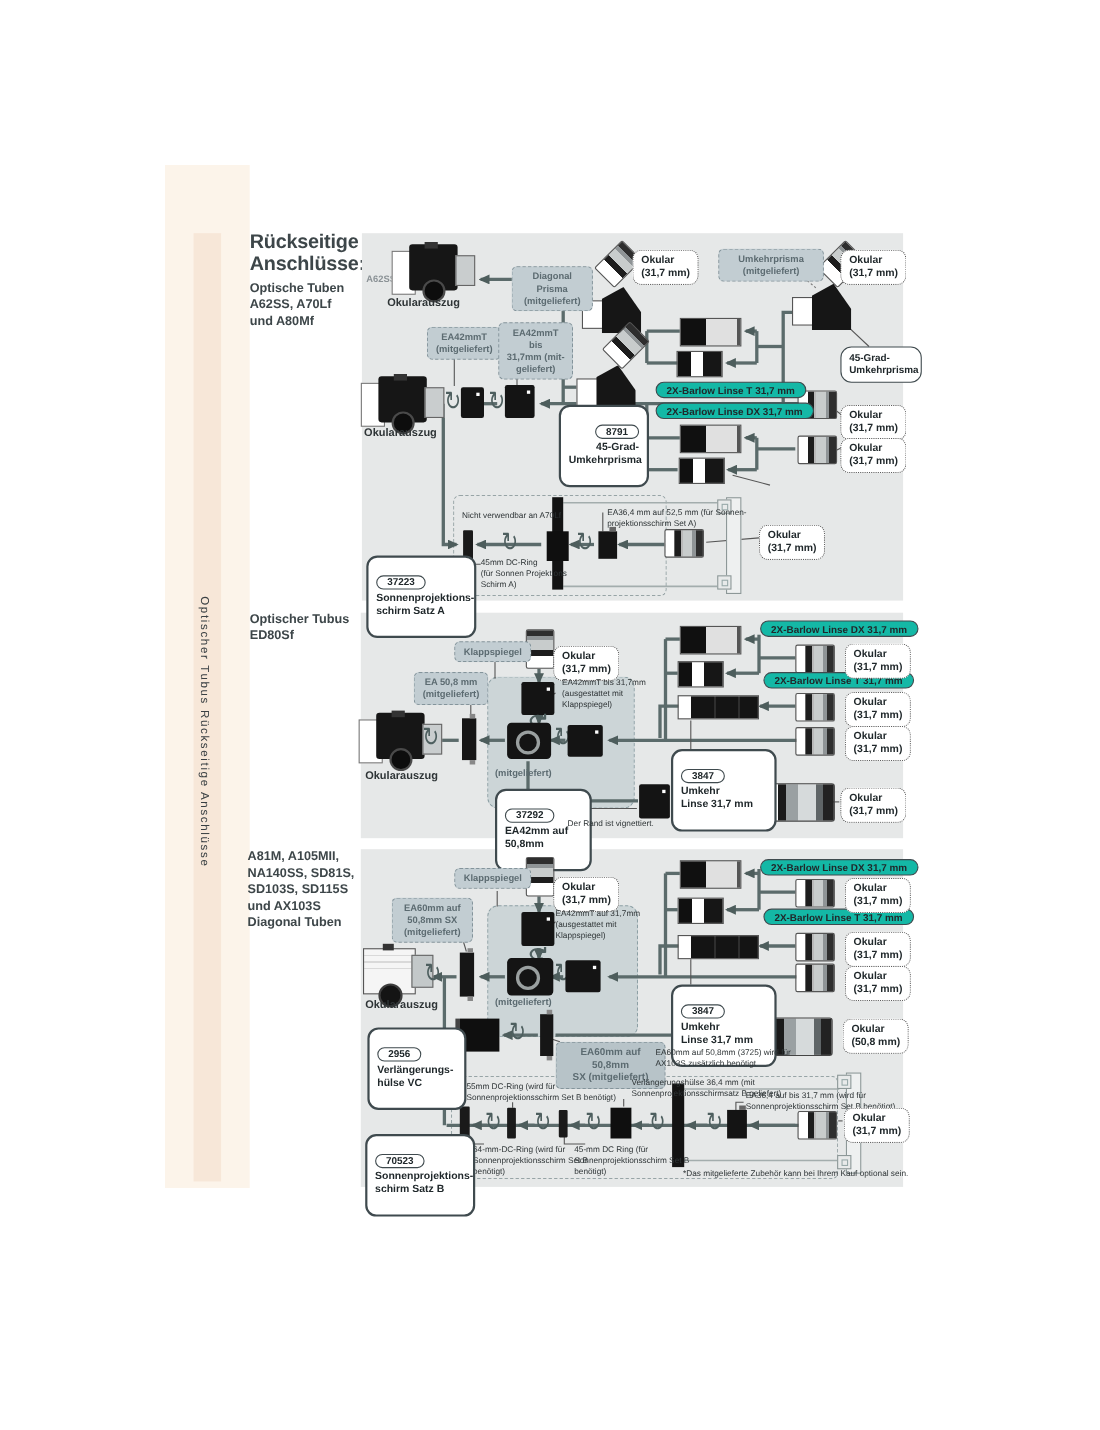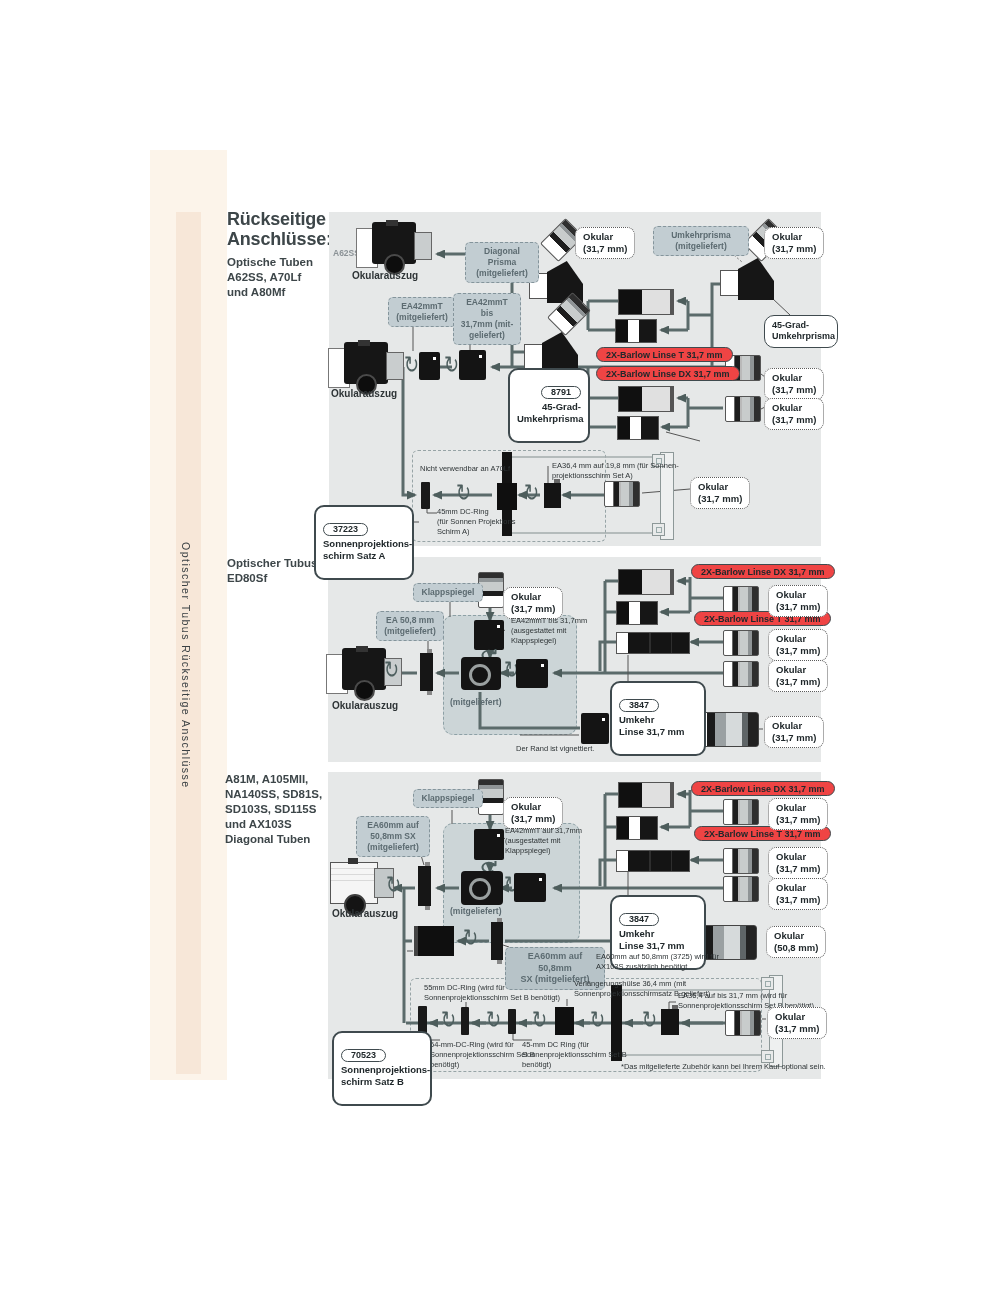--- a/index.html
+++ b/index.html
@@ -6,21 +6,21 @@
   #page{position:relative;width:1000px;height:1300px;background:#ffffff;overflow:hidden;}
   .abs{position:absolute;}
   .panel{position:absolute;background:#e6e8e8;}
   .sub{position:absolute;border:1px dashed #97a4a6;border-radius:6px;}
   .inner{position:absolute;background:#ccd5d7;border:1px dashed #8da0a5;border-radius:10px;}
   .title{position:absolute;font-weight:bold;font-size:18px;line-height:1.12;color:#3d4649;white-space:pre-line;letter-spacing:-0.2px;}
   .lblB{position:absolute;font-weight:bold;font-size:11.5px;line-height:1.3;color:#3d4649;white-space:pre-line;}
   .gbox{position:absolute;background:#c2cdd2;border:1.5px dashed #84949b;border-radius:5px;padding:3px 5px;font-size:8.5px;font-weight:bold;color:#5c6b71;text-align:center;white-space:pre-line;line-height:1.3;}
   .wbox{position:absolute;background:#fff;border:2px solid #3f4a4e;border-radius:10px;padding:4px 7px;font-size:9.5px;font-weight:bold;color:#20282b;white-space:pre-line;line-height:1.25;}
   .oval{display:inline-block;border:1.5px solid #3f4a4e;border-radius:10px;padding:0 9px;font-size:9px;margin-bottom:2px;}
-  .pill{position:absolute;background:#ef4444;border:1.5px solid #3f4a4e;border-radius:999px;padding:1.5px 9px;font-size:9px;font-weight:bold;color:#20282b;white-space:nowrap;text-align:center;}
+  .pill{position:absolute;background:#14b8a6;border:1.5px solid #3f4a4e;border-radius:999px;padding:1.5px 9px;font-size:9px;font-weight:bold;color:#20282b;white-space:nowrap;text-align:center;}
   .ok{position:absolute;background:#fff;border:1.6px dotted #5b5b5b;border-radius:8px;padding:2.5px 7px;font-size:9.5px;font-weight:bold;color:#20282b;white-space:pre-line;line-height:1.3;}
   .note{position:absolute;font-size:7.5px;color:#2e3436;line-height:1.3;white-space:pre-line;}
   .plain{position:absolute;font-size:10px;font-weight:bold;color:#2e3436;white-space:pre-line;}
   .smallgray{position:absolute;font-size:8.5px;color:#8b9296;font-weight:bold;}
   .vert{position:absolute;writing-mode:vertical-rl;font-size:10.5px;color:#3a4043;letter-spacing:1.5px;}
   .rot{position:absolute;color:#4e5f5f;font-size:18px;line-height:1;transform:scaleY(1.35);}
   .rotv{transform:rotate(90deg) scaleY(1.35);}
   
   .ep{position:absolute;width:34px;height:24px;border:1px solid #555;border-radius:2px;
       background:linear-gradient(90deg,#ffffff 0 24%,#666 24% 26%,#1d1d1d 26% 42%,#b9b9b9 42% 46%,#c8cccc 46% 72%,#8f9496 72% 82%,#2e2e2e 82% 100%);}
@@ -299,26 +299,26 @@
     <div>45-Grad-
 Umkehrprisma</div>
   </div>
   <div class="pill" style="left:596px;top:347px;">2X-Barlow Linse T 31,7 mm</div>
   <div class="pill" style="left:596px;top:366px;">2X-Barlow Linse DX 31,7 mm</div>
   <div class="ok" style="left:764px;top:368px;">Okular
 (31,7 mm)</div>
   <div class="ok" style="left:764px;top:398px;">Okular
 (31,7 mm)</div>
   <div class="note" style="left:420px;top:464px;">Nicht verwendbar an A70Lf</div>
-  <div class="note" style="left:552px;top:461px;">EA36,4 mm auf 19,8 mm (für Sonnen-
+  <div class="note" style="left:552px;top:461px;">EA36,4 mm auf 52,5 mm (für Sonnen-
 projektionsschirm Set A)</div>
   <div class="note" style="left:437px;top:507px;">45mm DC-Ring
 (für Sonnen Projektions
 Schirm A)</div>
-  <div class="wbox" style="left:314px;top:505px;width:82px;">
+  <div class="wbox" style="left:333px;top:505px;width:82px;">
     <span class="oval">37223</span>
     <div>Sonnenprojektions-
 schirm Satz A</div>
   </div>
   <div class="ok" style="left:690px;top:477px;">Okular
 (31,7 mm)</div>
 
   <div class="focB" style="left:326px;top:646px;">
     <div class="f-plate"></div>
       <div class="f-body"></div>
@@ -358,20 +358,25 @@
   <div class="ok" style="left:768px;top:585px;">Okular
 (31,7 mm)</div>
   <div class="ok" style="left:768px;top:629px;">Okular
 (31,7 mm)</div>
   <div class="ok" style="left:768px;top:660px;">Okular
 (31,7 mm)</div>
   <div class="wbox" style="left:610px;top:681px;width:78px;">
     <span class="oval">3847</span>
     <div>Umkehr
 Linse 31,7 mm</div>
+  </div>
+  <div class="wbox" style="left:450px;top:717px;width:70px;">
+    <span class="oval">37292</span>
+    <div>EA42mm auf
+50,8mm</div>
   </div>
   <div class="note" style="left:516px;top:744px;">Der Rand ist vignettiert.</div>
   <div class="ok" style="left:764px;top:716px;">Okular
 (31,7 mm)</div>
 
   <div class="focW" style="left:330px;top:858px;">
     <div class="fw-body"></div>
       <div class="fw-top"></div>
       <div class="fw-knob"></div>
       <div class="fw-nose"></div>
@@ -432,20 +437,25 @@
 (31,7 mm)</div>
   <div class="ok" style="left:768px;top:878px;">Okular
 (31,7 mm)</div>
   <div class="wbox" style="left:610px;top:895px;width:78px;">
     <span class="oval">3847</span>
     <div>Umkehr
 Linse 31,7 mm</div>
   </div>
   <div class="ok" style="left:766px;top:926px;">Okular
 (50,8 mm)</div>
+  <div class="wbox" style="left:334px;top:934px;width:72px;">
+    <span class="oval">2956</span>
+    <div>Verlängerungs-
+hülse VC</div>
+  </div>
   <div class="gbox" style="left:505px;top:947px;width:88px;font-size:9px;background:#b7c3c8;">EA60mm auf 50,8mm
 SX (mitgeliefert)</div>
   <div class="note" style="left:596px;top:952px;">EA60mm auf 50,8mm (3725) wird für
 AX103S zusätzlich benötigt</div>
   <div class="note" style="left:424px;top:983px;">55mm DC-Ring (wird für
 Sonnenprojektionsschirm Set B benötigt)</div>
   <div class="note" style="left:574px;top:979px;">Verlängerungshülse 36,4 mm (mit
 Sonnenprojektionsschirmsatz B geliefert)</div>
   <div class="note" style="left:678px;top:991px;">EA36,4 auf bis 31,7 mm (wird für
 Sonnenprojektionsschirm Set B benötigt)</div>

